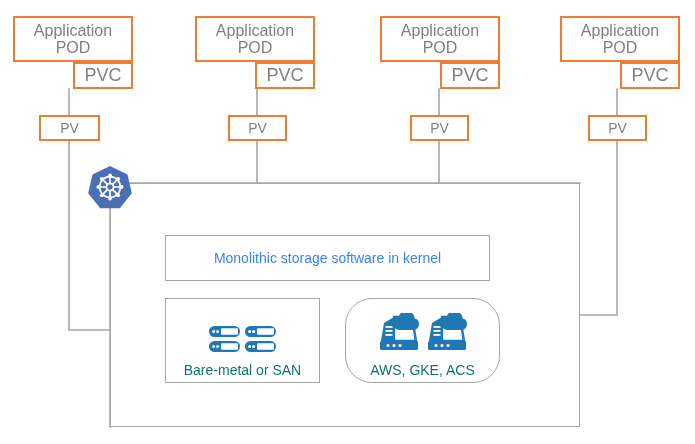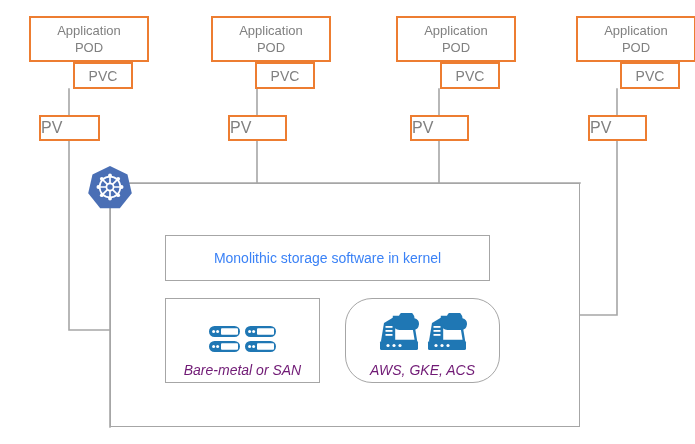--- a/index.html
+++ b/index.html
@@ -3,43 +3,43 @@
 <meta charset="utf-8">
 <style>
   html,body{margin:0;padding:0;background:#ffffff;}
   body{width:695px;height:444px;position:relative;overflow:hidden;
        font-family:"Liberation Sans","DejaVu Sans",sans-serif;}
   #stage{position:absolute;left:0;top:0;width:695px;height:444px;}
   svg#wires{position:absolute;left:0;top:0;width:695px;height:444px;}
 
   .pod{position:absolute;box-sizing:border-box;border:2px solid #ED7D31;
        background:#ffffff;display:flex;flex-direction:column;align-items:center;
-       justify-content:center;color:#808080;font-size:13px;line-height:17px;
-       text-align:center;z-index:5;margin-left:16px;}
+       justify-content:center;color:#808080;font-size:16px;line-height:17px;
+       text-align:center;z-index:5;}
   .pod .l1,.pod .l2{display:block;}
 
   .pvc{position:absolute;box-sizing:border-box;border:2px solid #ED7D31;
        background:#ffffff;display:flex;align-items:center;justify-content:center;
-       color:#808080;font-size:14px;z-index:6;}
+       color:#808080;font-size:18px;z-index:6;}
 
   .pv{position:absolute;box-sizing:border-box;border:2px solid #ED7D31;
-      background:#ffffff;display:flex;align-items:center;justify-content:flex-start;
-      color:#808080;font-size:16px;z-index:6;}
+      background:#ffffff;display:flex;align-items:center;justify-content:center;
+      color:#808080;font-size:14px;z-index:6;}
 
   .outerbox{position:absolute;box-sizing:border-box;border:1.5px solid #A6A6A6;
             background:#ffffff;z-index:2;}
 
   .graybox{position:absolute;box-sizing:border-box;border:1.5px solid #A6A6A6;
            background:#ffffff;z-index:3;display:flex;align-items:center;
            justify-content:center;color:#3b82f6;font-size:14px;}
 
   .iconbox{position:absolute;box-sizing:border-box;border:1.5px solid #A6A6A6;
            background:#ffffff;z-index:3;display:flex;flex-direction:column;
            align-items:center;justify-content:flex-start;padding-top:14px;}
-  .iconbox .cap{color:#701a75;font-size:14px;margin-top:7px;white-space:nowrap;font-style:italic;}
+  .iconbox .cap{color:#0f766e;font-size:14px;margin-top:7px;white-space:nowrap;}
   .iconrow{display:flex;align-items:flex-end;justify-content:center;gap:6px;height:42px;}
 
   .k8s{position:absolute;z-index:8;}
 </style>
 </head>
 <body>
 
 <div id="stage">
 
   <svg id="wires" viewBox="0 0 695 444" xmlns="http://www.w3.org/2000/svg">

